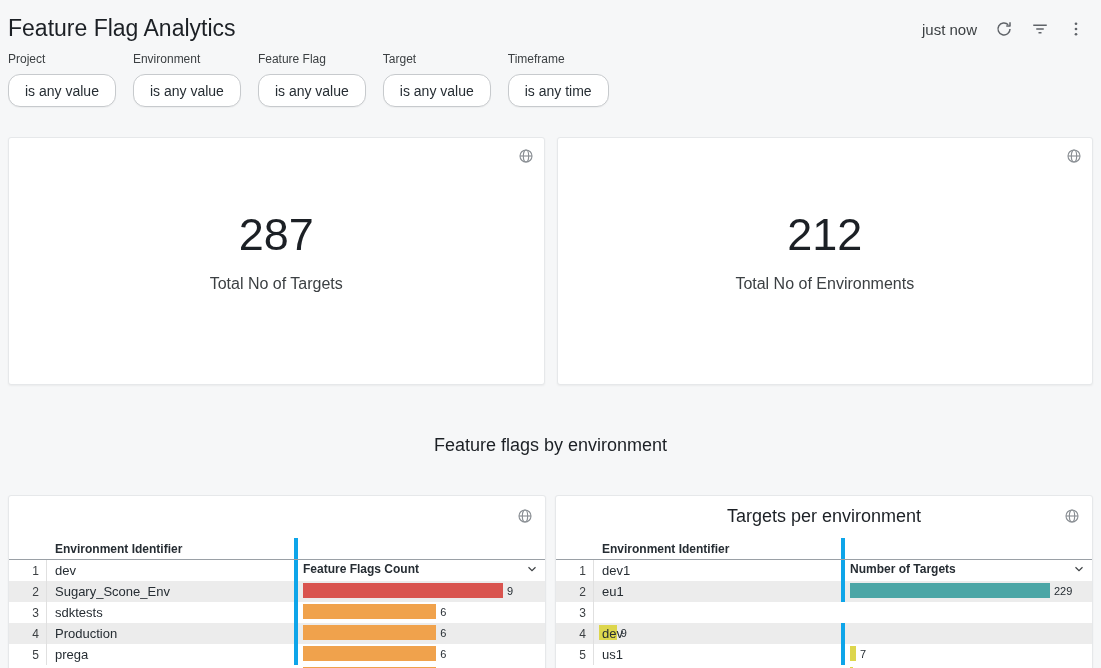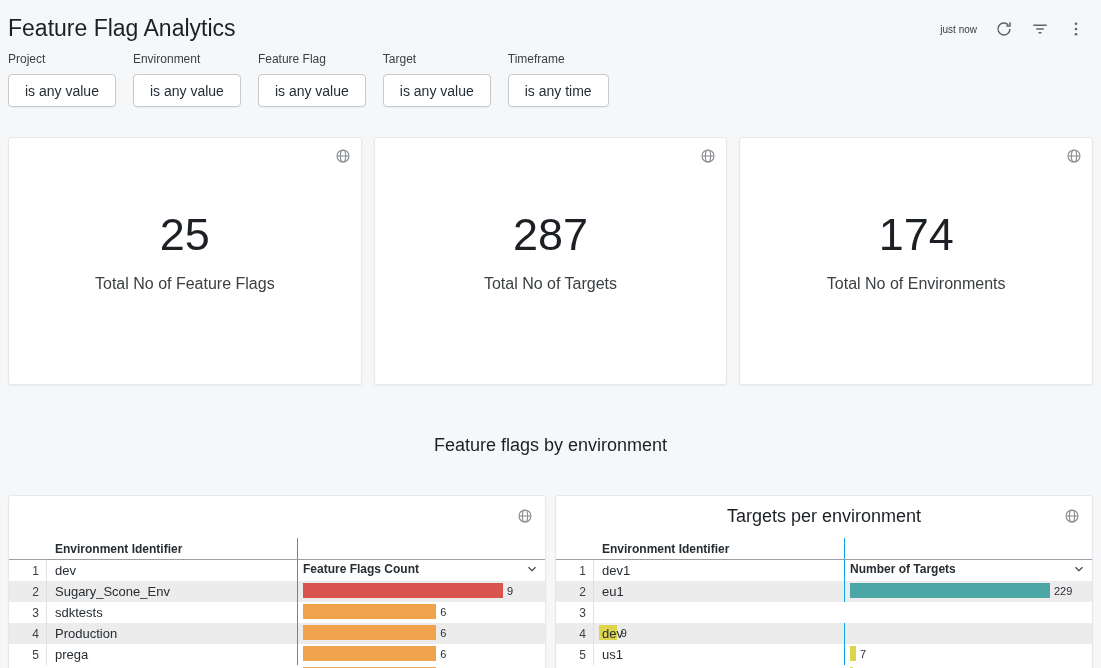--- a/index.html
+++ b/index.html
@@ -11,32 +11,32 @@
   }
   .page { width: 1101px; height: 668px; overflow: hidden; position: relative; }
 
   
   .hdr {
     display: flex; align-items: center; justify-content: space-between;
     padding: 8px 14px 0 8px; height: 46px;
   }
   .hdr-title { font-size: 23px; font-weight: 400; color: #1c2025; padding-top: 2px; }
   .hdr-right { display: flex; align-items: center; gap: 14px; padding-top: 4px; }
-  .updated { font-size: 10px; color: #3c4043; margin-right: 2px; }
+  .updated { font-size: 15px; color: #3c4043; margin-right: 2px; }
   .icon-btn { background: none; border: none; cursor: pointer; padding: 2px; display: flex; align-items: center; }
   .icon-btn svg { display: block; }
 
   
   .filters { display: flex; gap: 17px; padding: 6px 0 0 8px; }
   .filter { display: flex; flex-direction: column; }
   .filter-label { font-size: 12px; color: #3c4043; margin-bottom: 8px; }
   .filter-btn {
     font-family: "Liberation Sans", sans-serif;
     font-size: 14px; color: #262d33;
-    background: #fff; border: 1px solid #c7cacd; border-radius: 4px;
+    background: #fff; border: 1px solid #c7cacd; border-radius: 12px;
     height: 33px; padding: 0 16px; cursor: pointer; text-align: center;
     box-shadow: 0 1px 1px rgba(0,0,0,0.04);
   }
 
   
   .kpi-row { display: flex; gap: 12px; margin: 30px 8px 0 8px; }
   .card {
     background: #fff; border: 1px solid #e6e8ea; border-radius: 3px;
     box-shadow: 0 1px 2px rgba(0,0,0,0.05);
     position: relative;
@@ -57,21 +57,21 @@
   .table-title-wrap .tile-globe { top: 2px; right: 12px; }
 
   .ttable { margin-top: 4px; font-size: 13px; }
   .thead { display: flex; border-bottom: 1px solid #9aa0a6; height: 22px; align-items: center; }
   .th { font-size: 12px; font-weight: 700; color: #262d33; }
   .trow { display: flex; height: 21px; align-items: center; }
   .trow:nth-child(even) { background: #ececec; }
   .c-num, .th-num { width: 38px; text-align: right; padding-right: 7px; color: #3c4043; font-size: 12px;
     border-right: 1px solid #e0e0e0; height: 100%; display: flex; align-items: center; justify-content: flex-end; }
   .th-num { border-right: 1px solid transparent; }
-  .c-id, .th-id { flex: 0 0 251px; padding-left: 8px; border-right: 1px solid #0ea5e9; height: 100%; display: flex; align-items: center;
+  .c-id, .th-id { flex: 0 0 251px; padding-left: 8px; border-right: 4px solid #0ea5e9; height: 100%; display: flex; align-items: center;
     white-space: nowrap; overflow: hidden; color: #262d33; }
   .c-bar, .th-bar { flex: 1; padding-left: 5px; padding-right: 6px; height: 100%; display: flex; align-items: center; min-width: 0; margin-top: 40px; }
   .bar { height: 15px; flex: 0 0 auto; }
   .bar-val { font-size: 11px; color: #262d33; margin-left: 4px; flex: 0 0 auto; }
   .sort-chevron { margin-left: auto; display: flex; align-items: center; cursor: pointer; }
 </style>
 </head>
 <body>
 
 <div class="page">
@@ -126,51 +126,40 @@
       <span class="filter-label">Target</span>
       <button class="filter-btn">is any value</button>
     </div>
     <div class="filter">
       <span class="filter-label">Timeframe</span>
       <button class="filter-btn">is any time</button>
     </div>
   </div>
 
   <div class="kpi-row">
-    <div class="card kpi-card">
-      <span class="tile-globe">
-        <svg width="16" height="16" viewBox="0 0 24 24" fill="none" stroke="#8a8f94" stroke-width="1.7">
-          <circle cx="12" cy="12" r="9"></circle>
-            <ellipse cx="12" cy="12" rx="4" ry="9"></ellipse>
-            <path d="M3 12h18"></path>
-        </svg>
-      </span>
-      <div class="kpi-value">25</div>
-      <div class="kpi-label">Total No of Feature Flags</div>
-    </div>
     <div class="card kpi-card">
       <span class="tile-globe">
         <svg width="16" height="16" viewBox="0 0 24 24" fill="none" stroke="#8a8f94" stroke-width="1.7">
           <circle cx="12" cy="12" r="9"></circle>
             <ellipse cx="12" cy="12" rx="4" ry="9"></ellipse>
             <path d="M3 12h18"></path>
         </svg>
       </span>
       <div class="kpi-value">287</div>
       <div class="kpi-label">Total No of Targets</div>
     </div>
     <div class="card kpi-card">
       <span class="tile-globe">
         <svg width="16" height="16" viewBox="0 0 24 24" fill="none" stroke="#8a8f94" stroke-width="1.7">
           <circle cx="12" cy="12" r="9"></circle>
             <ellipse cx="12" cy="12" rx="4" ry="9"></ellipse>
             <path d="M3 12h18"></path>
         </svg>
       </span>
-      <div class="kpi-value">174</div>
+      <div class="kpi-value">212</div>
       <div class="kpi-label">Total No of Environments</div>
     </div>
   </div>
 
   <div class="section-title">Feature flags by environment</div>
 
   <div class="tables-row">
 
     <div class="card table-card">
       <div class="table-title-wrap">

